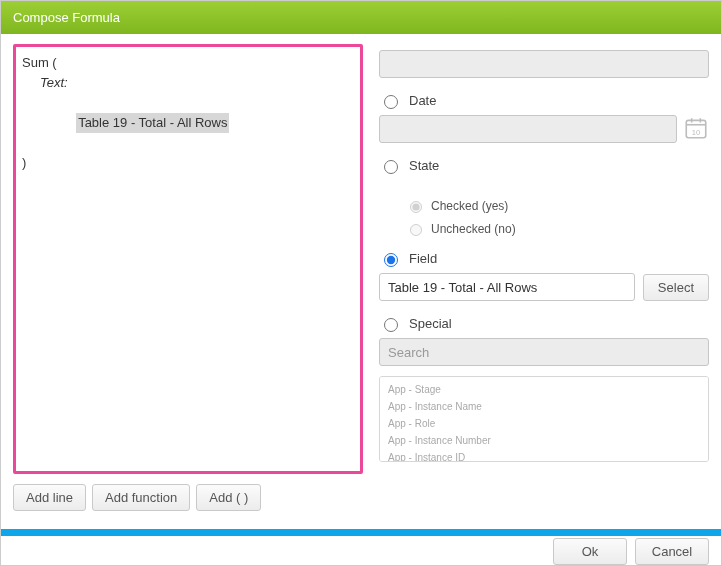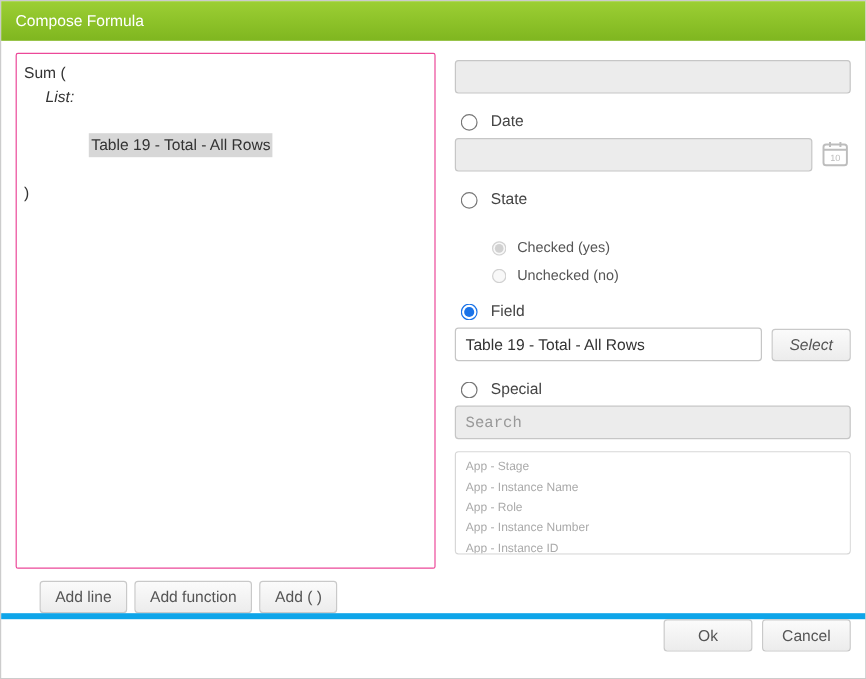--- a/index.html
+++ b/index.html
@@ -6,78 +6,78 @@
   html, body { margin:0; padding:0; font-family: Arial, Helvetica, sans-serif; font-size:13px; color:#333; background:#fff;}
   .dialog { width:722px; height:566px; border:1px solid #ccc; position:relative; background:#fff;}
   .titlebar {
     background: linear-gradient(to bottom, #9ccf34 0%, #7fb61f 100%);
     color:#fff; font-weight:normal; font-size:13px;
     padding:8px 12px; height:33px; display:flex; align-items:center;
   }
   .body { display:flex; padding:10px 12px 0 12px; gap:16px; height: calc(100% - 33px - 54px); }
   .left-col { width:350px; display:flex; flex-direction:column; }
   .formula-box {
-    border:1px solid #ec4899; border-radius:2px; background:#fff;
+    border:3px solid #ec4899; border-radius:2px; background:#fff;
     height:476px; padding:6px 6px; font-size:13px; line-height:20px;
   }
   .f-line { white-space:pre; }
   .f-list-label { font-style:italic; margin-left:18px; }
   .f-highlight { background:#d7d7d7; display:inline-block; padding:0 2px; border-radius:0; }
   .f-arg { margin-left:18px; }
-  .left-buttons { display:flex; gap:6px; margin-top:10px;margin-left:20px; }
+  .left-buttons { display:flex; gap:6px; margin-top:10px; }
   .btn {
     border:1px solid #c9c9c9; background:linear-gradient(#fbfbfb,#ececec);
     border-radius:3px; padding:5px 12px; font-size:13px; color:#555; cursor:pointer;
   }
   .right-col { flex:1; display:flex; flex-direction:column; font-size:13px; }
   .opt-row { display:flex; align-items:center; gap:8px; margin-top:0; }
   .opt-radio { width:14px; height:14px; }
   .opt-label { color:#444; }
   .field-input {
     width:100%; height:28px; border:1px solid #c6c6c6; border-radius:3px;
-    background:#ececec; padding:0 8px; color:#888; font-size:13px;font-family:Liberation Mono, monospace;
+    background:#ececec; padding:0 8px; color:#888; font-size:13px;
   }
   .mt6 { margin-top:6px; }
   .mt10 { margin-top:10px; }
   .mt14 { margin-top:14px; }
   .date-row { display:flex; align-items:flex-start; gap:6px; }
   .cal-icon { width:26px; height:26px; color:#bdbdbd; flex:none; }
   .state-sub { margin-left:26px; display:flex; flex-direction:column; gap:8px; margin-top:24px; font-size:12px; color:#555;}
   .sub-row { display:flex; align-items:center; gap:6px; }
   .sub-radio { width:12px; height:12px; accent-color:#888;}
   .field-row { display:flex; gap:8px; align-items:center; }
   .field-text {
     flex:1; height:28px; border:1px solid #c6c6c6; border-radius:3px;
     background:#fff; padding:0 8px; color:#333; font-size:13px;
   }
-  .select-btn { padding:5px 14px;font-style:italic; }
+  .select-btn { padding:5px 14px; }
   .special-list {
     border:1px solid #d7d7d7; border-radius:3px; height:86px; overflow-y:scroll;
     padding:4px 8px; color:#aaa; font-size:10px; line-height:17px; background:#fff;
   }
   .footer {
-    position:absolute; left:0; right:0; bottom:0; height:54px; border-top:5px solid #0ea5e9;
-    display:flex; justify-content:flex-end; align-items:flex-start; gap:8px; padding:0 12px;
+    position:absolute; left:0; right:0; bottom:0; height:36px; border-top:7px solid #0ea5e9;
+    display:flex; justify-content:flex-end; align-items:flex-end; gap:8px; padding:0 12px;
   }
   .footer .btn { min-width:74px; text-align:center; }
   input[type=radio] { accent-color:#1a73e8; }
   input::placeholder { color:#999; }
 </style>
 </head>
 <body>
 
 <div class="dialog">
   <div class="titlebar">Compose Formula</div>
 
   <div class="body">
 
     <div class="left-col">
       <div class="formula-box">
         <div class="f-line">Sum (</div>
-        <div class="f-line f-list-label">List:</div>
+        <div class="f-line f-list-label">Text:</div>
         <div class="f-line f-arg">
           <span class="f-highlight">Table 19 - Total - All Rows</span>
         </div>
         <div class="f-line">)</div>
       </div>
       <div class="left-buttons">
         <button class="btn">Add line</button>
         <button class="btn">Add function</button>
         <button class="btn">Add ( )</button>
       </div>

